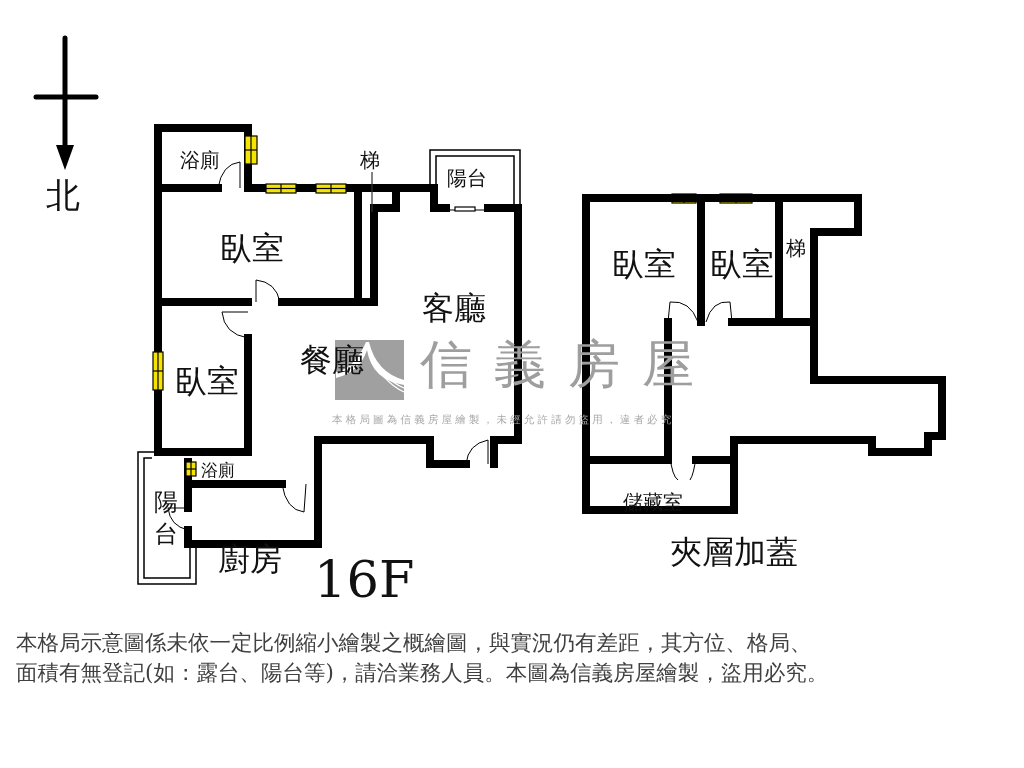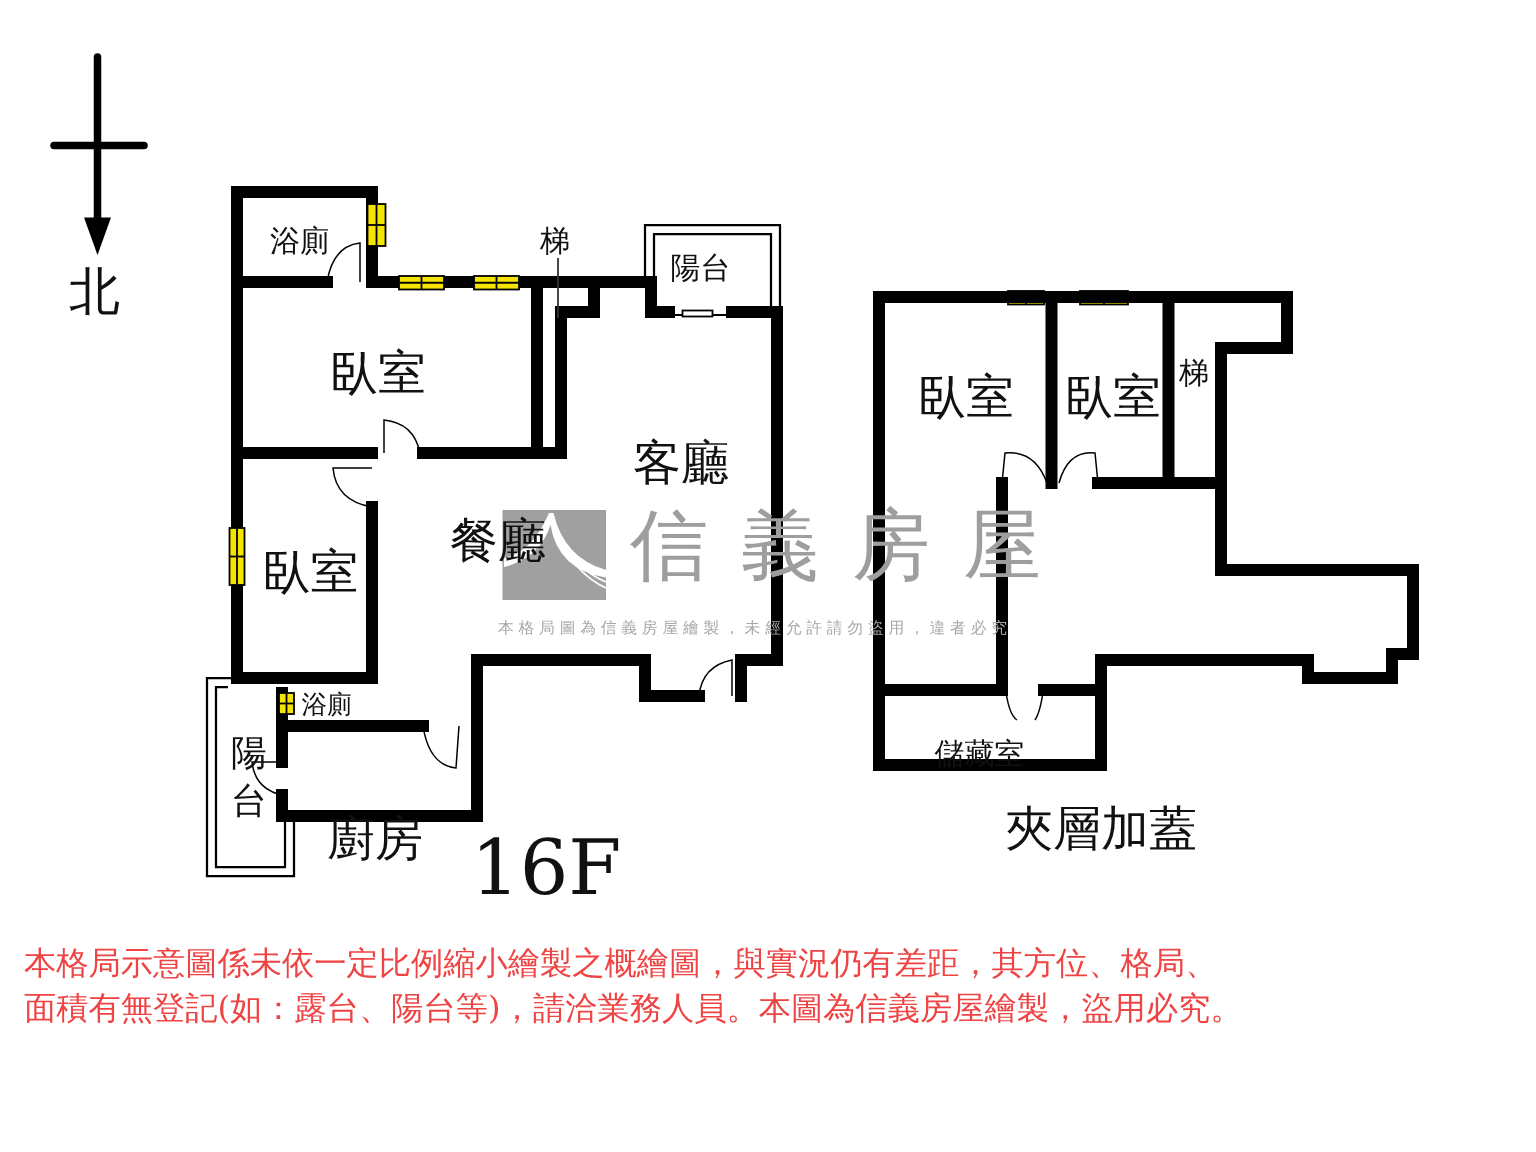--- a/index.html
+++ b/index.html
@@ -12,21 +12,21 @@
   .lbl-md { font-size: 20px; }
   .lbl-sm { font-size: 17px; }
   .floor-label { font-size: 51px; }
   .north-label { font-size: 34px; }
   .wm-text { position: absolute; color: #9e9e9e; font-family: "DejaVu Sans", "Liberation Sans", sans-serif;
              font-size: 52px; letter-spacing: 22px; line-height: 1; }
   .wm-sub { position: absolute; color: #a8a8a8; font-family: "DejaVu Sans", "Liberation Sans", sans-serif;
             font-size: 10.5px; letter-spacing: 3.2px; line-height: 1; }
   #disclaimer { position: absolute; left: 16px; top: 628px; width: 1000px;
                 font-family: "DejaVu Serif", "Liberation Serif", serif; font-size: 21.5px;
-                line-height: 30px; color: #ef4444; }
+                line-height: 30px; color: #404040; }
   #disclaimer div { white-space: nowrap; }
 </style>
 </head>
 <body>
 
 <svg id="plan" viewBox="0 0 1024 610" xmlns="http://www.w3.org/2000/svg">
 
   <g>
     <line x1="65" y1="38" x2="65" y2="150" stroke="#000" stroke-width="5" stroke-linecap="round"></line>
     <line x1="36" y1="97" x2="96" y2="97" stroke="#000" stroke-width="5" stroke-linecap="round"></line>

